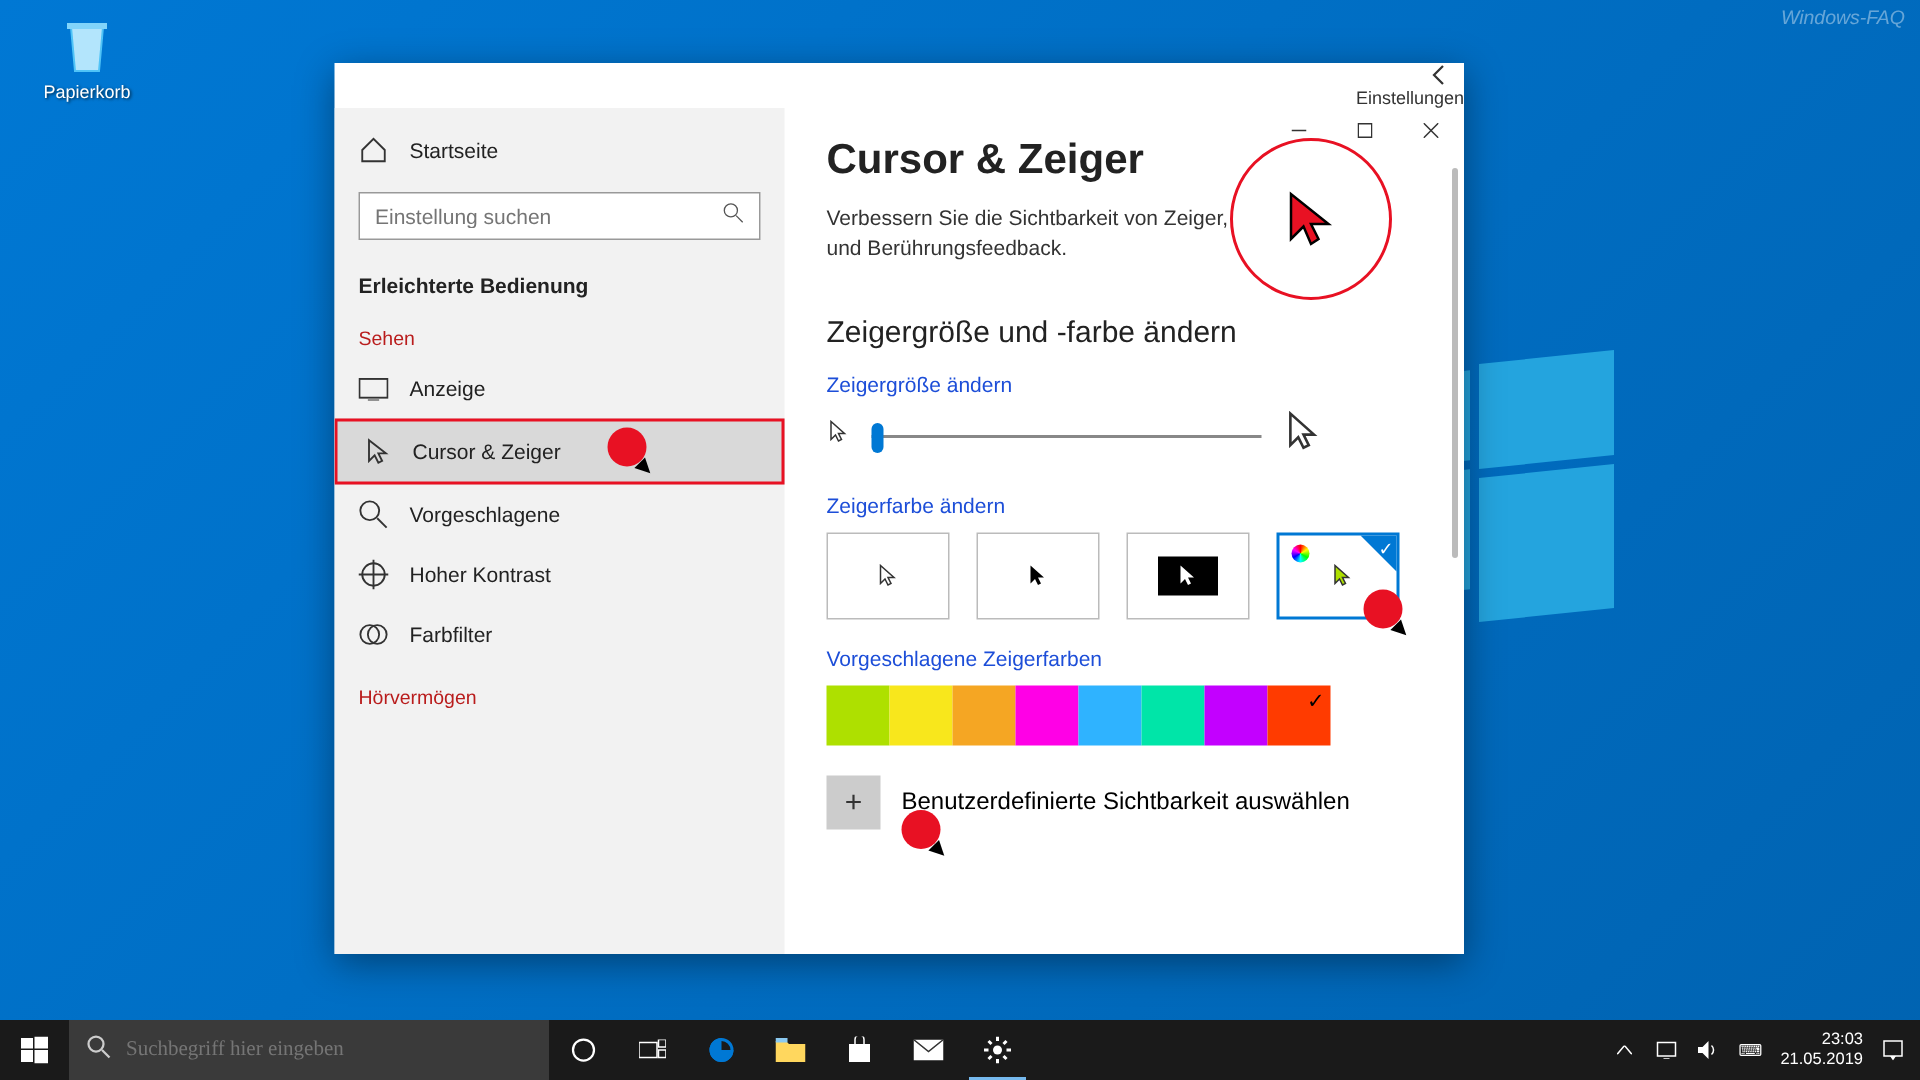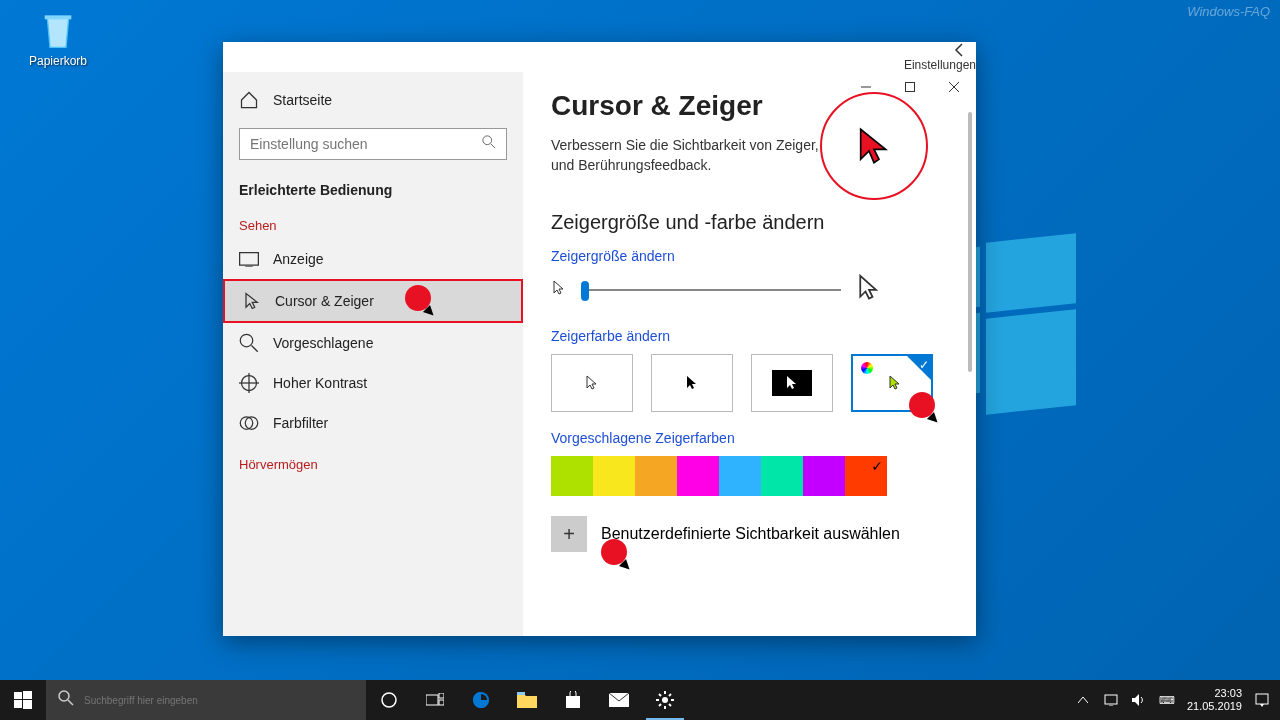--- a/index.html
+++ b/index.html
@@ -76,21 +76,21 @@
 .swatch.selected::after { content: "✓"; position: absolute; top: 2px; right: 4px; color: black; font-size: 14px; }
 
 .custom-color-row { display: flex; align-items: center; gap: 14px; margin-bottom: 30px; }
 .plus-box { width: 36px; height: 36px; background: #ccc; display: flex; align-items: center; justify-content: center; font-size: 20px; color: #333; cursor: pointer; }
 
 
 .taskbar { position: absolute; bottom: 0; left: 0; width: 100%; height: 40px; background: #1a1a1a; display: flex; align-items: center; }
 .start-btn { width: 46px; height: 40px; display: flex; align-items: center; justify-content: center; cursor: pointer; }
 .start-btn svg { width: 18px; height: 18px; }
 .taskbar-search { width: 320px; height: 40px; background: #3a3a3a; display: flex; align-items: center; padding: 0 12px; gap: 10px; }
-.taskbar-search input { background: transparent; border: none; outline: none; color: #ccc; font-size: 10px; flex: 1; }
+.taskbar-search input { background: transparent; border: none; outline: none; color: #ccc; font-size: 14px; flex: 1; font-family: Liberation Serif, serif; }
 .taskbar-search .search-ico { color: #ccc; }
 .taskbar-icons { display: flex; }
 .taskbar-icons .tb-item { width: 46px; height: 40px; display: flex; align-items: center; justify-content: center; cursor: pointer; color: white; position: relative; }
 .taskbar-icons .tb-item.active::after { content: ""; position: absolute; bottom: 0; left: 4px; right: 4px; height: 2px; background: #76b9ed; }
 .tray { margin-left: auto; display: flex; align-items: center; gap: 12px; padding-right: 10px; color: white; font-size: 11px; }
 .tray .clock { text-align: right; line-height: 1.2; }
 .tray-ico { width: 16px; height: 16px; display: flex; align-items: center; justify-content: center; }
 </style>
 </head>
 <body>

